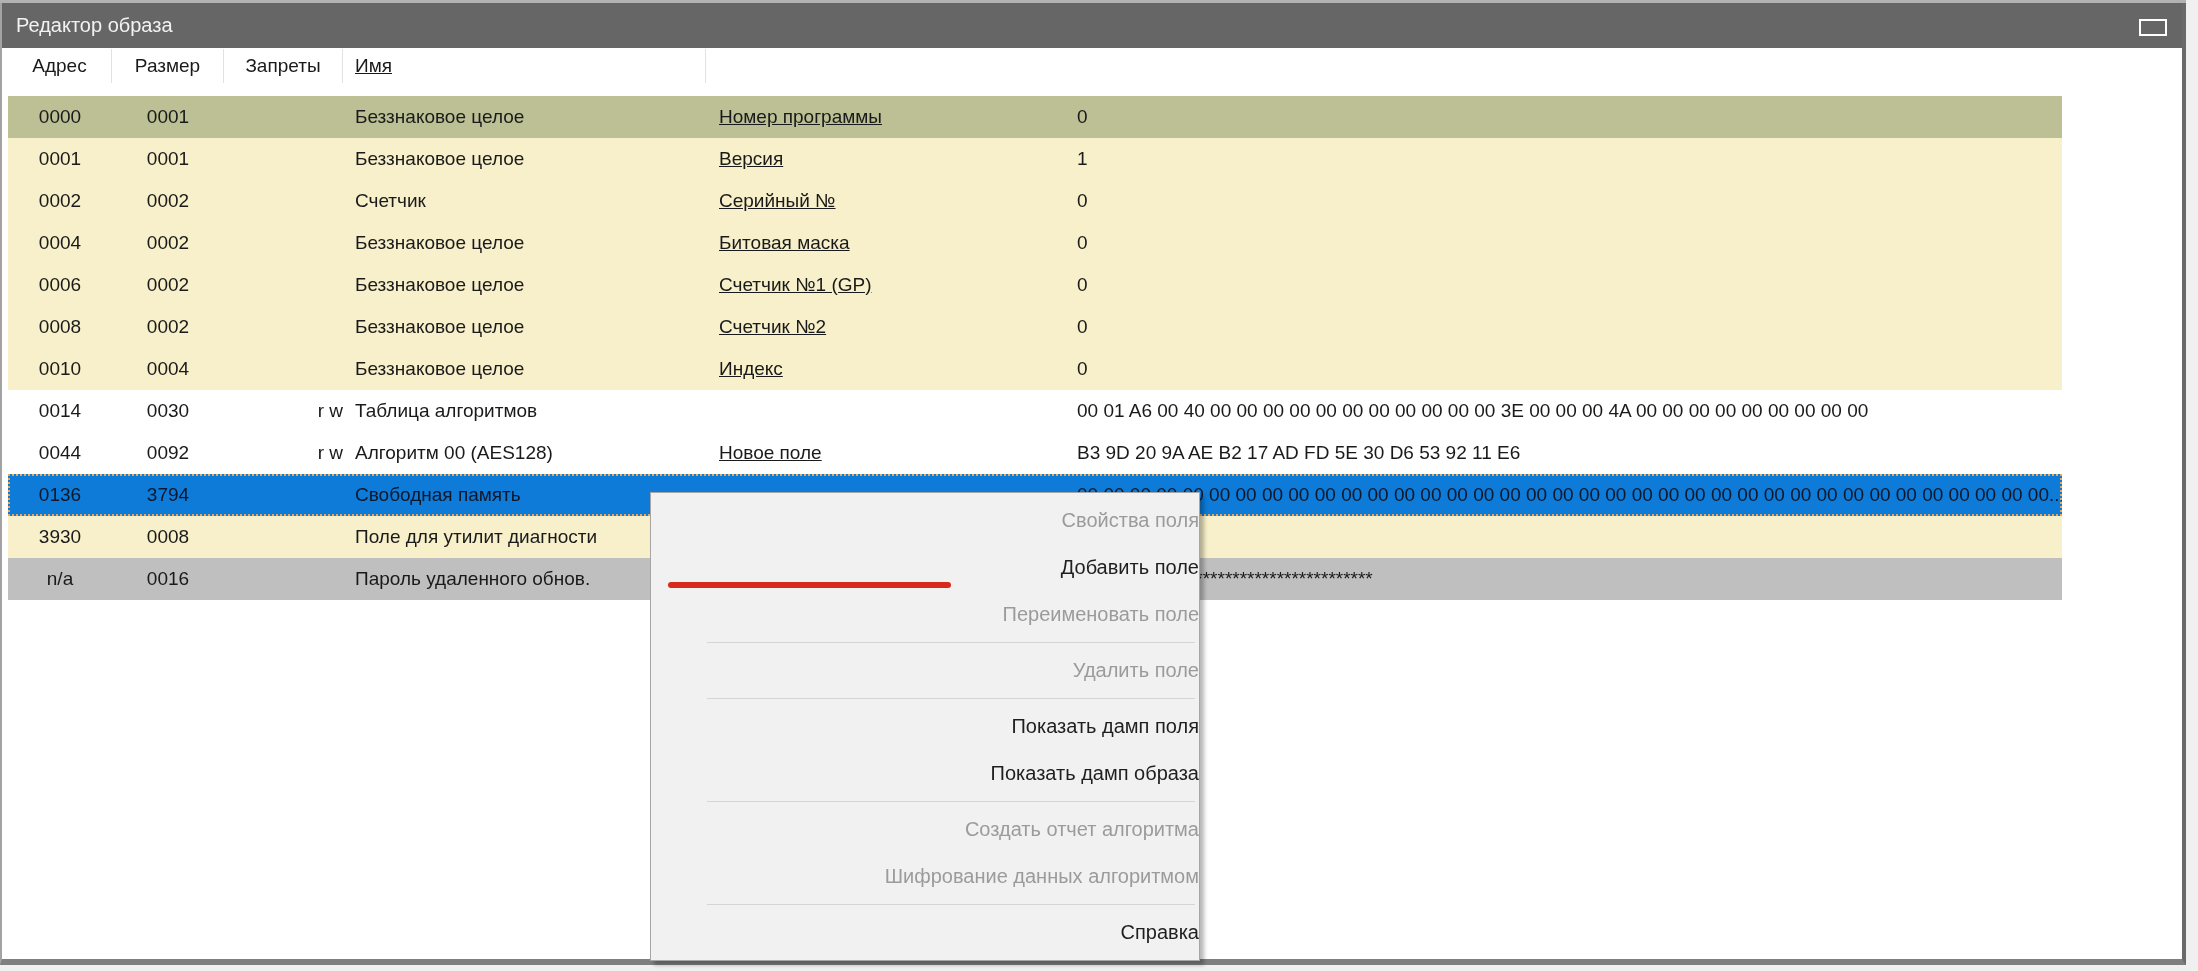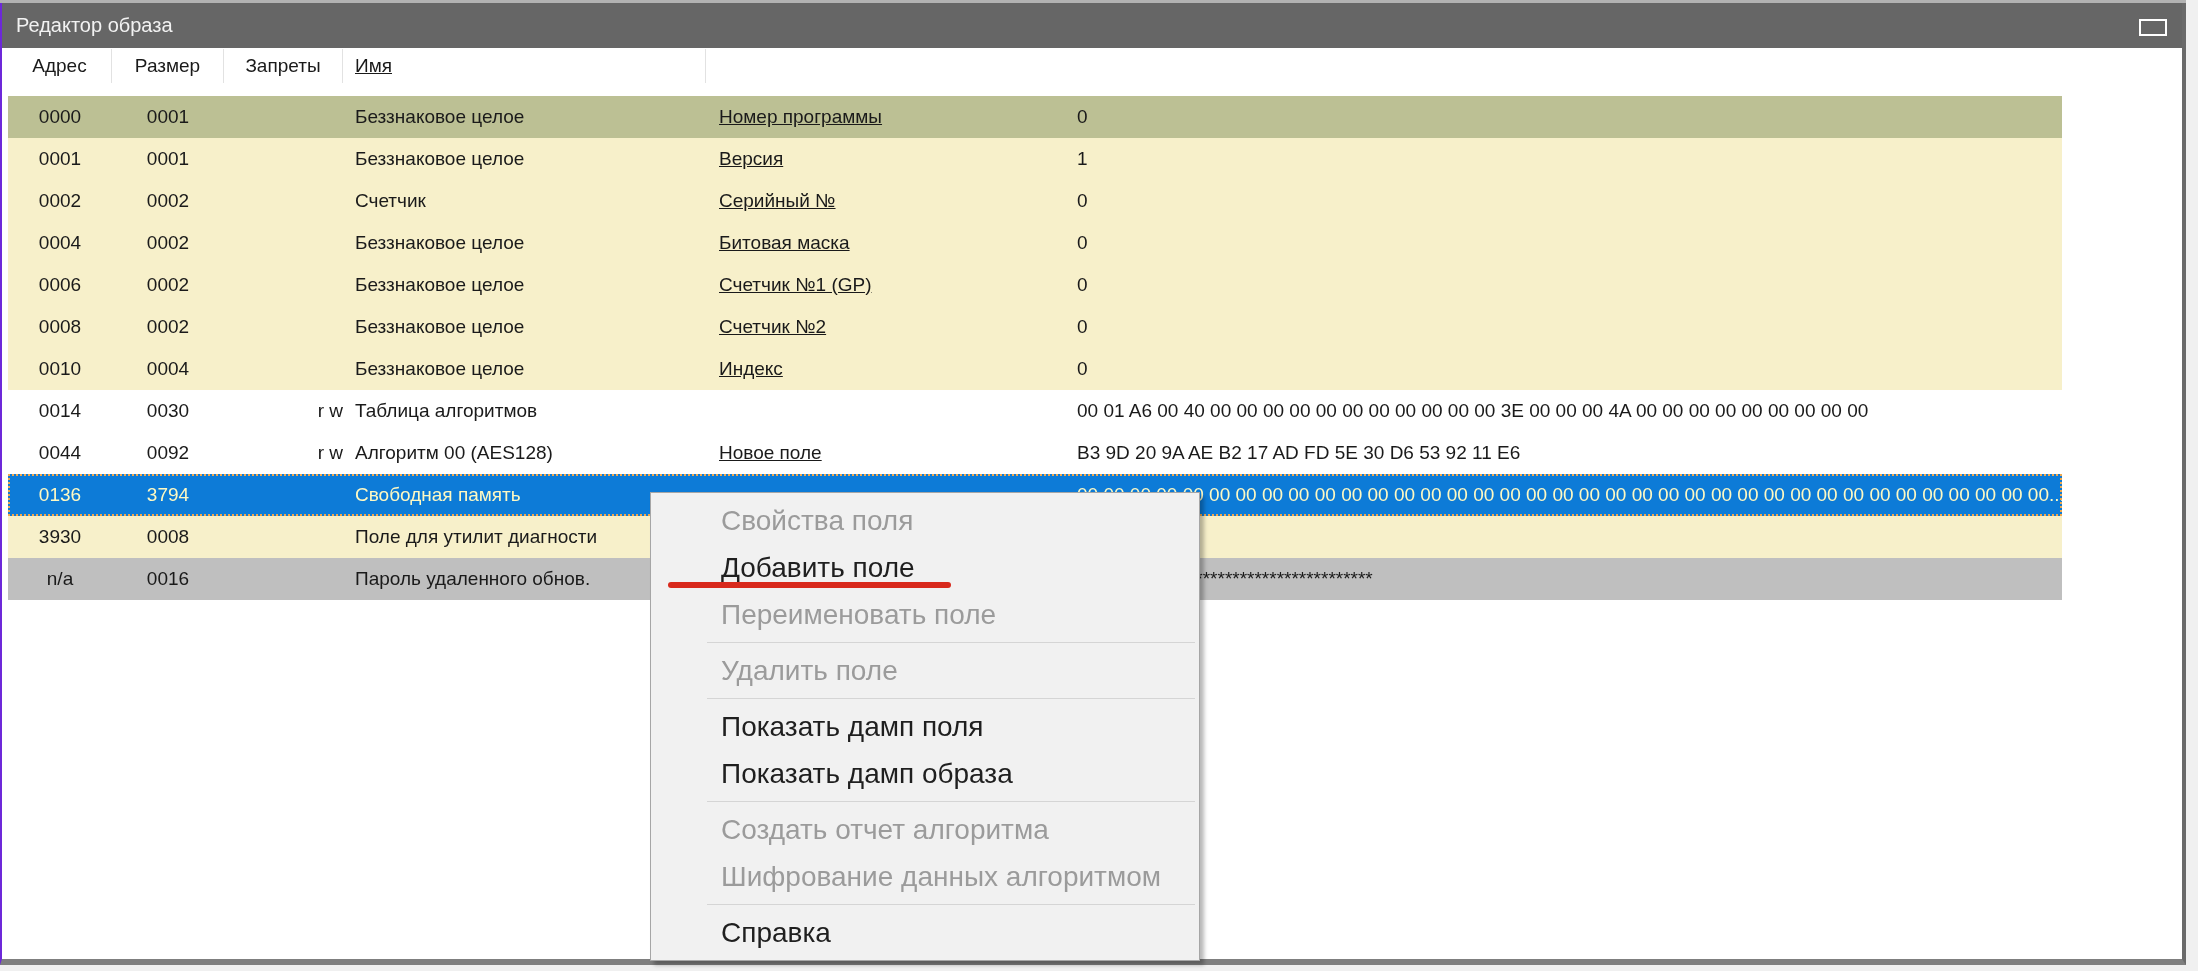--- a/index.html
+++ b/index.html
@@ -1,21 +1,21 @@
 <!DOCTYPE html>
 <html><head>
 <meta charset="utf-8">
 <style>
   html,body{margin:0;padding:0;background:#f0f0f0;}
   .stage{position:relative;width:2198px;height:971px;overflow:hidden;
          font-family:"Liberation Sans",sans-serif;color:#1a1a1a;}
   .top-strip{position:absolute;left:0;top:0;width:2186px;height:3px;background:#b2b2b2;}
 
   .window{position:absolute;left:0;top:3px;width:2186px;height:962px;background:#ffffff;
-          border-left:2px solid #6d28d9;border-right:4px solid #6a6a6a;border-bottom:6px solid #7f7f7f;
+          border-left:2px solid #a3a3a3;border-right:4px solid #6a6a6a;border-bottom:6px solid #7f7f7f;
           box-sizing:border-box;}
   .titlebar{position:relative;height:45px;background:#666666;display:flex;align-items:center;}
   .titlebar .title{color:#f2f2f2;font-size:20px;padding-left:14px;}
   .maxbox{position:absolute;right:12px;top:13px;width:34px;height:22px;display:flex;
           align-items:center;justify-content:center;cursor:default;}
   .maxglyph{width:24px;height:13px;border:2px solid #ffffff;display:block;}
 
   
   .header-row{display:flex;height:48px;background:#ffffff;margin-left:6px;width:2054px;}
   .hcell{display:flex;align-items:center;border-right:1px solid #e2e2e2;font-size:19px;
@@ -29,30 +29,30 @@
   .c-type{width:364px;padding-left:12px;}
   .c-name{width:363px;padding-left:12px;text-decoration:underline;}
   .c-value{width:992px;padding-left:7px;}
   .hcell.c-addr,.hcell.c-size,.hcell.c-flags{justify-content:center;text-align:center;}
   .hcell.c-type,.hcell.c-name,.hcell.c-value{justify-content:flex-start;}
 
   .tone-olive{background:#bcc094;}
   .tone-yellow{background:#f7f0ca;}
   .tone-white{background:#ffffff;}
   .tone-gray{background:#bfbfbf;}
-  .tone-selected{background:#0d7bd7;color:#fef9c3;}
+  .tone-selected{background:#0d7bd7;color:#0f172a;}
   .tone-selected::after{content:"";position:absolute;left:0;top:0;right:0;bottom:0;
          border:2px dotted rgba(255,172,70,0.95);box-sizing:border-box;pointer-events:none;}
 
   
   .context-menu{position:absolute;left:650px;top:492px;width:550px;background:#f1f1f1;
          border:1px solid #a6a6a6;box-shadow:4px 4px 4px rgba(0,0,0,0.28);
          padding:4px 0;z-index:10;box-sizing:border-box;}
-  .menu-item{height:47px;line-height:47px;padding-left:70px;font-size:28px;color:#1f1f1f;
-         white-space:nowrap;cursor:default;}
+  .menu-item{height:47px;line-height:47px;padding-left:70px;font-size:20px;color:#1f1f1f;
+         white-space:nowrap;cursor:default;text-align:right;}
   .menu-item.disabled{color:#9b9b9b;}
   .menu-sep{height:1px;background:#d5d5d5;margin:4px 4px 4px 56px;}
 
   .red-underline{position:absolute;left:668px;top:582px;width:283px;height:6px;
          background:#d8291c;border-radius:3px;z-index:11;}
 </style>
 </head>
 <body>
 
 <div class="stage">

